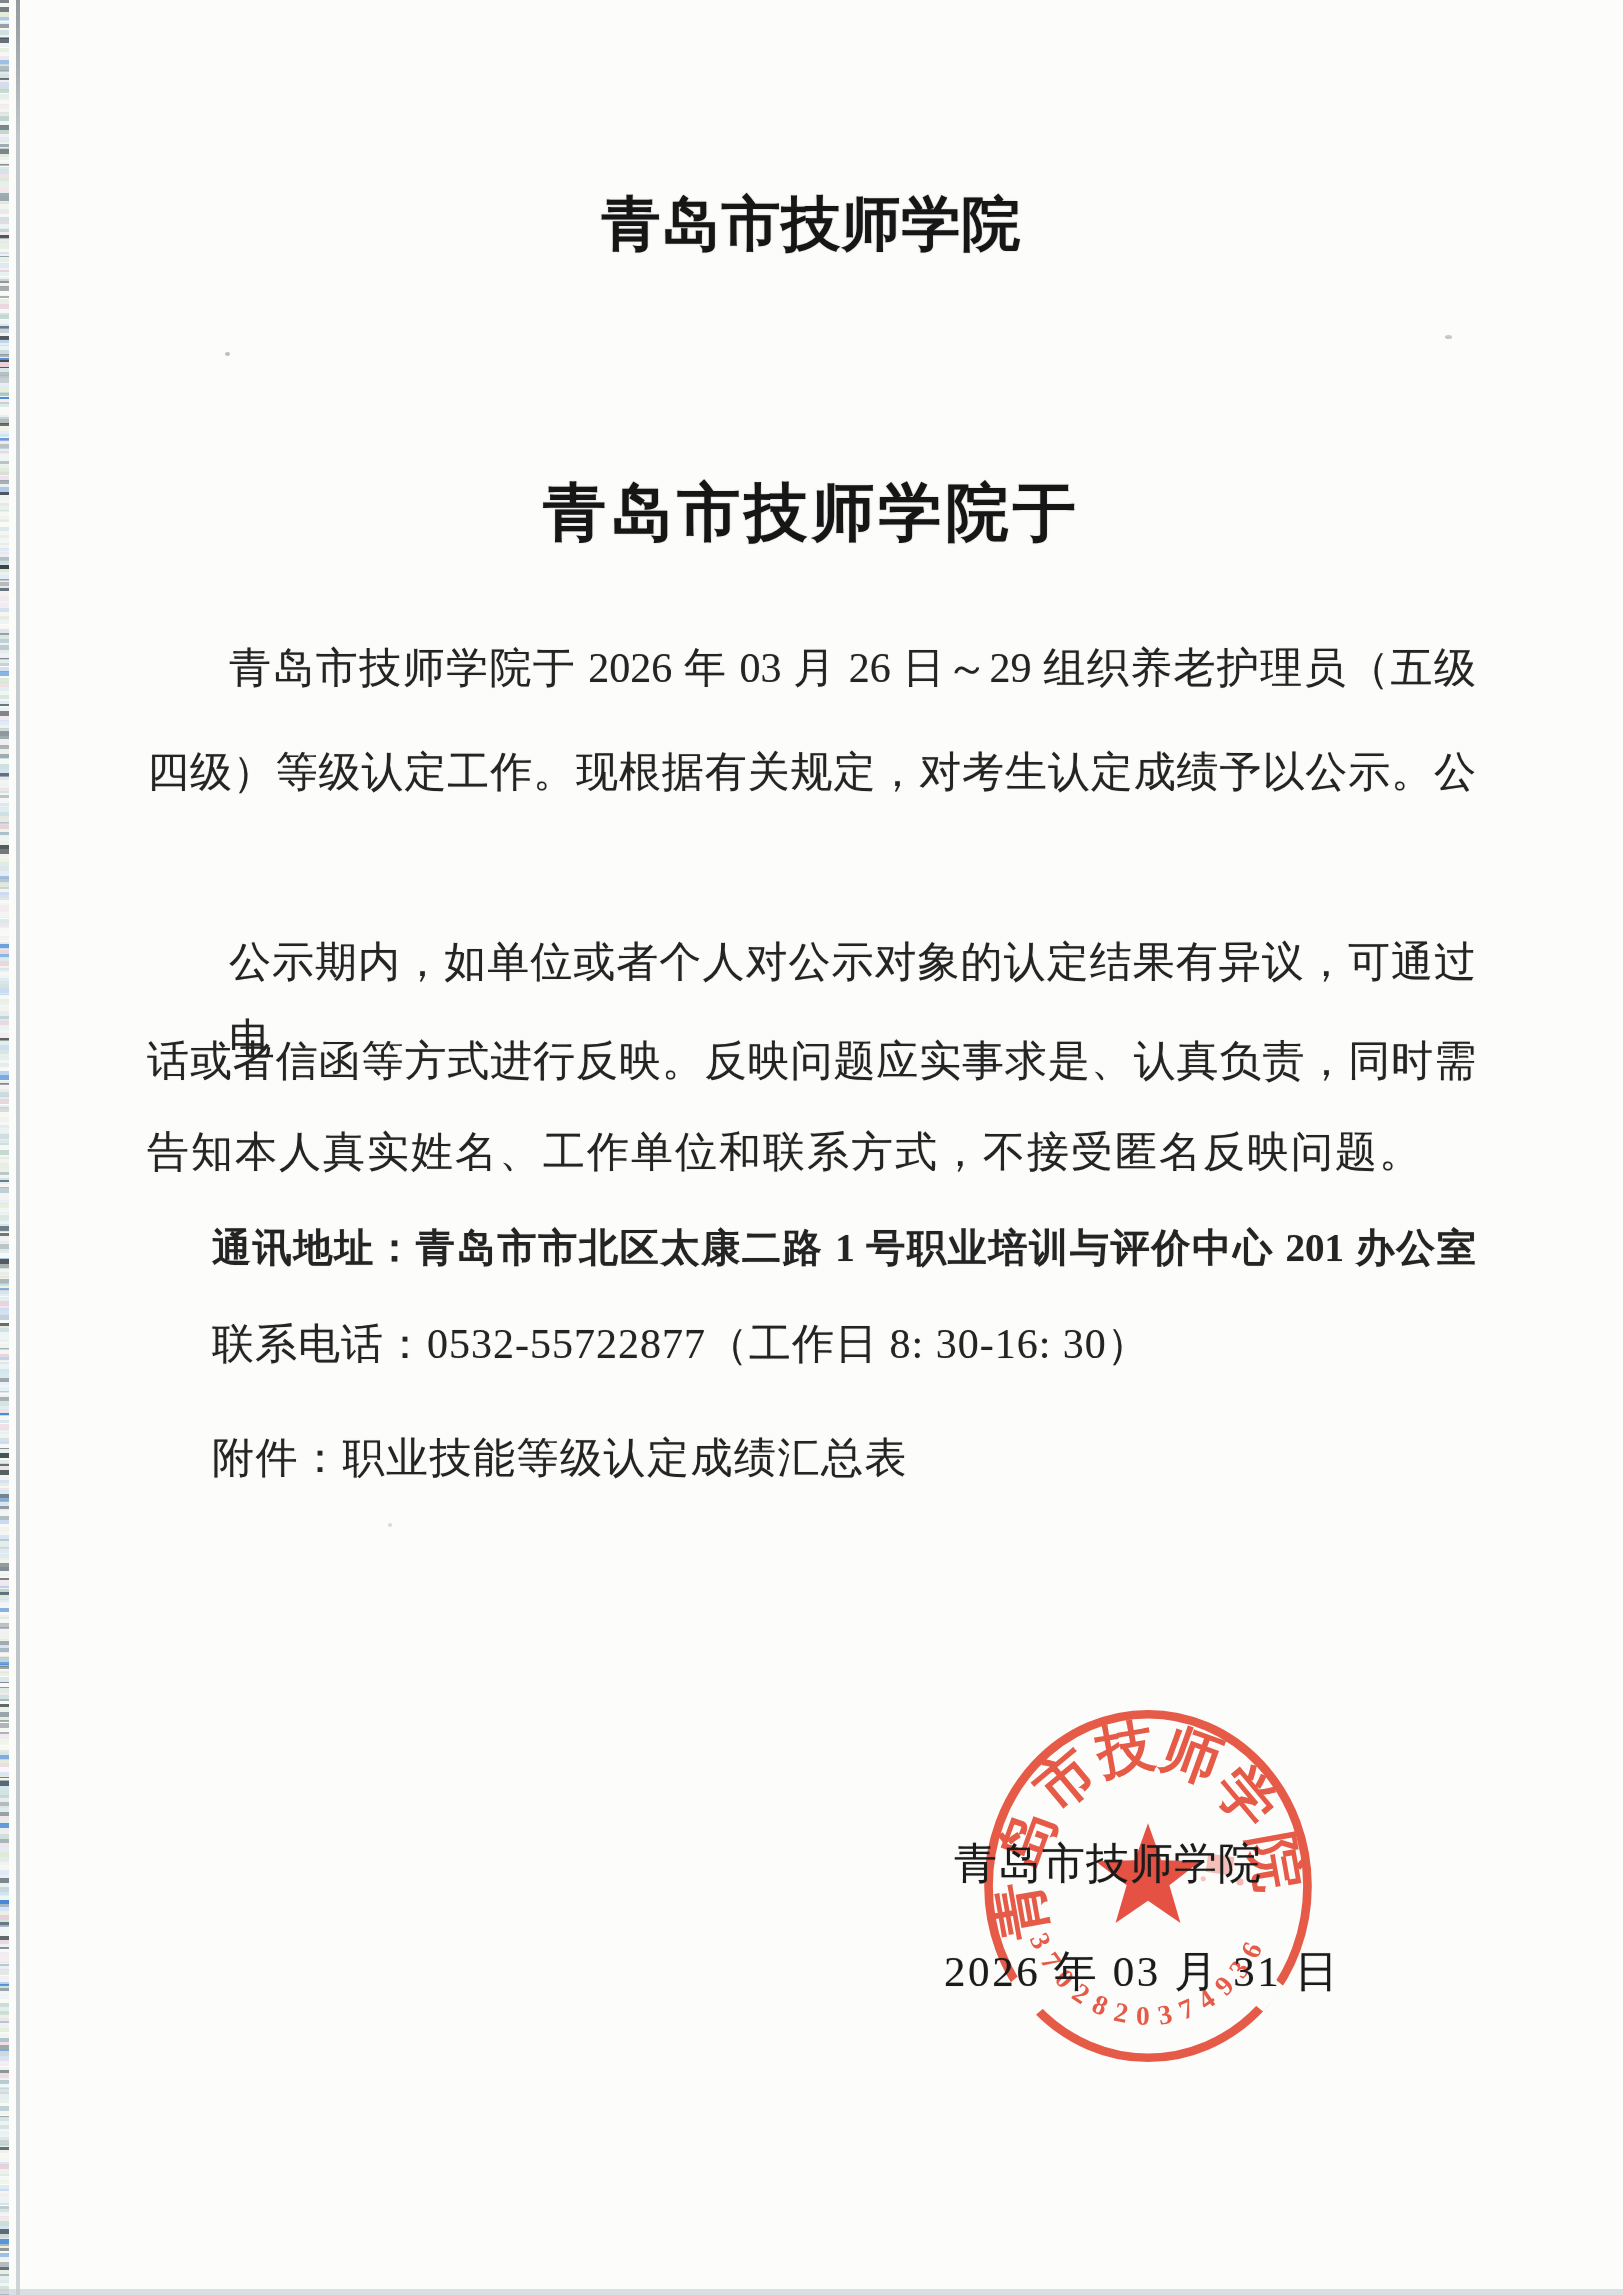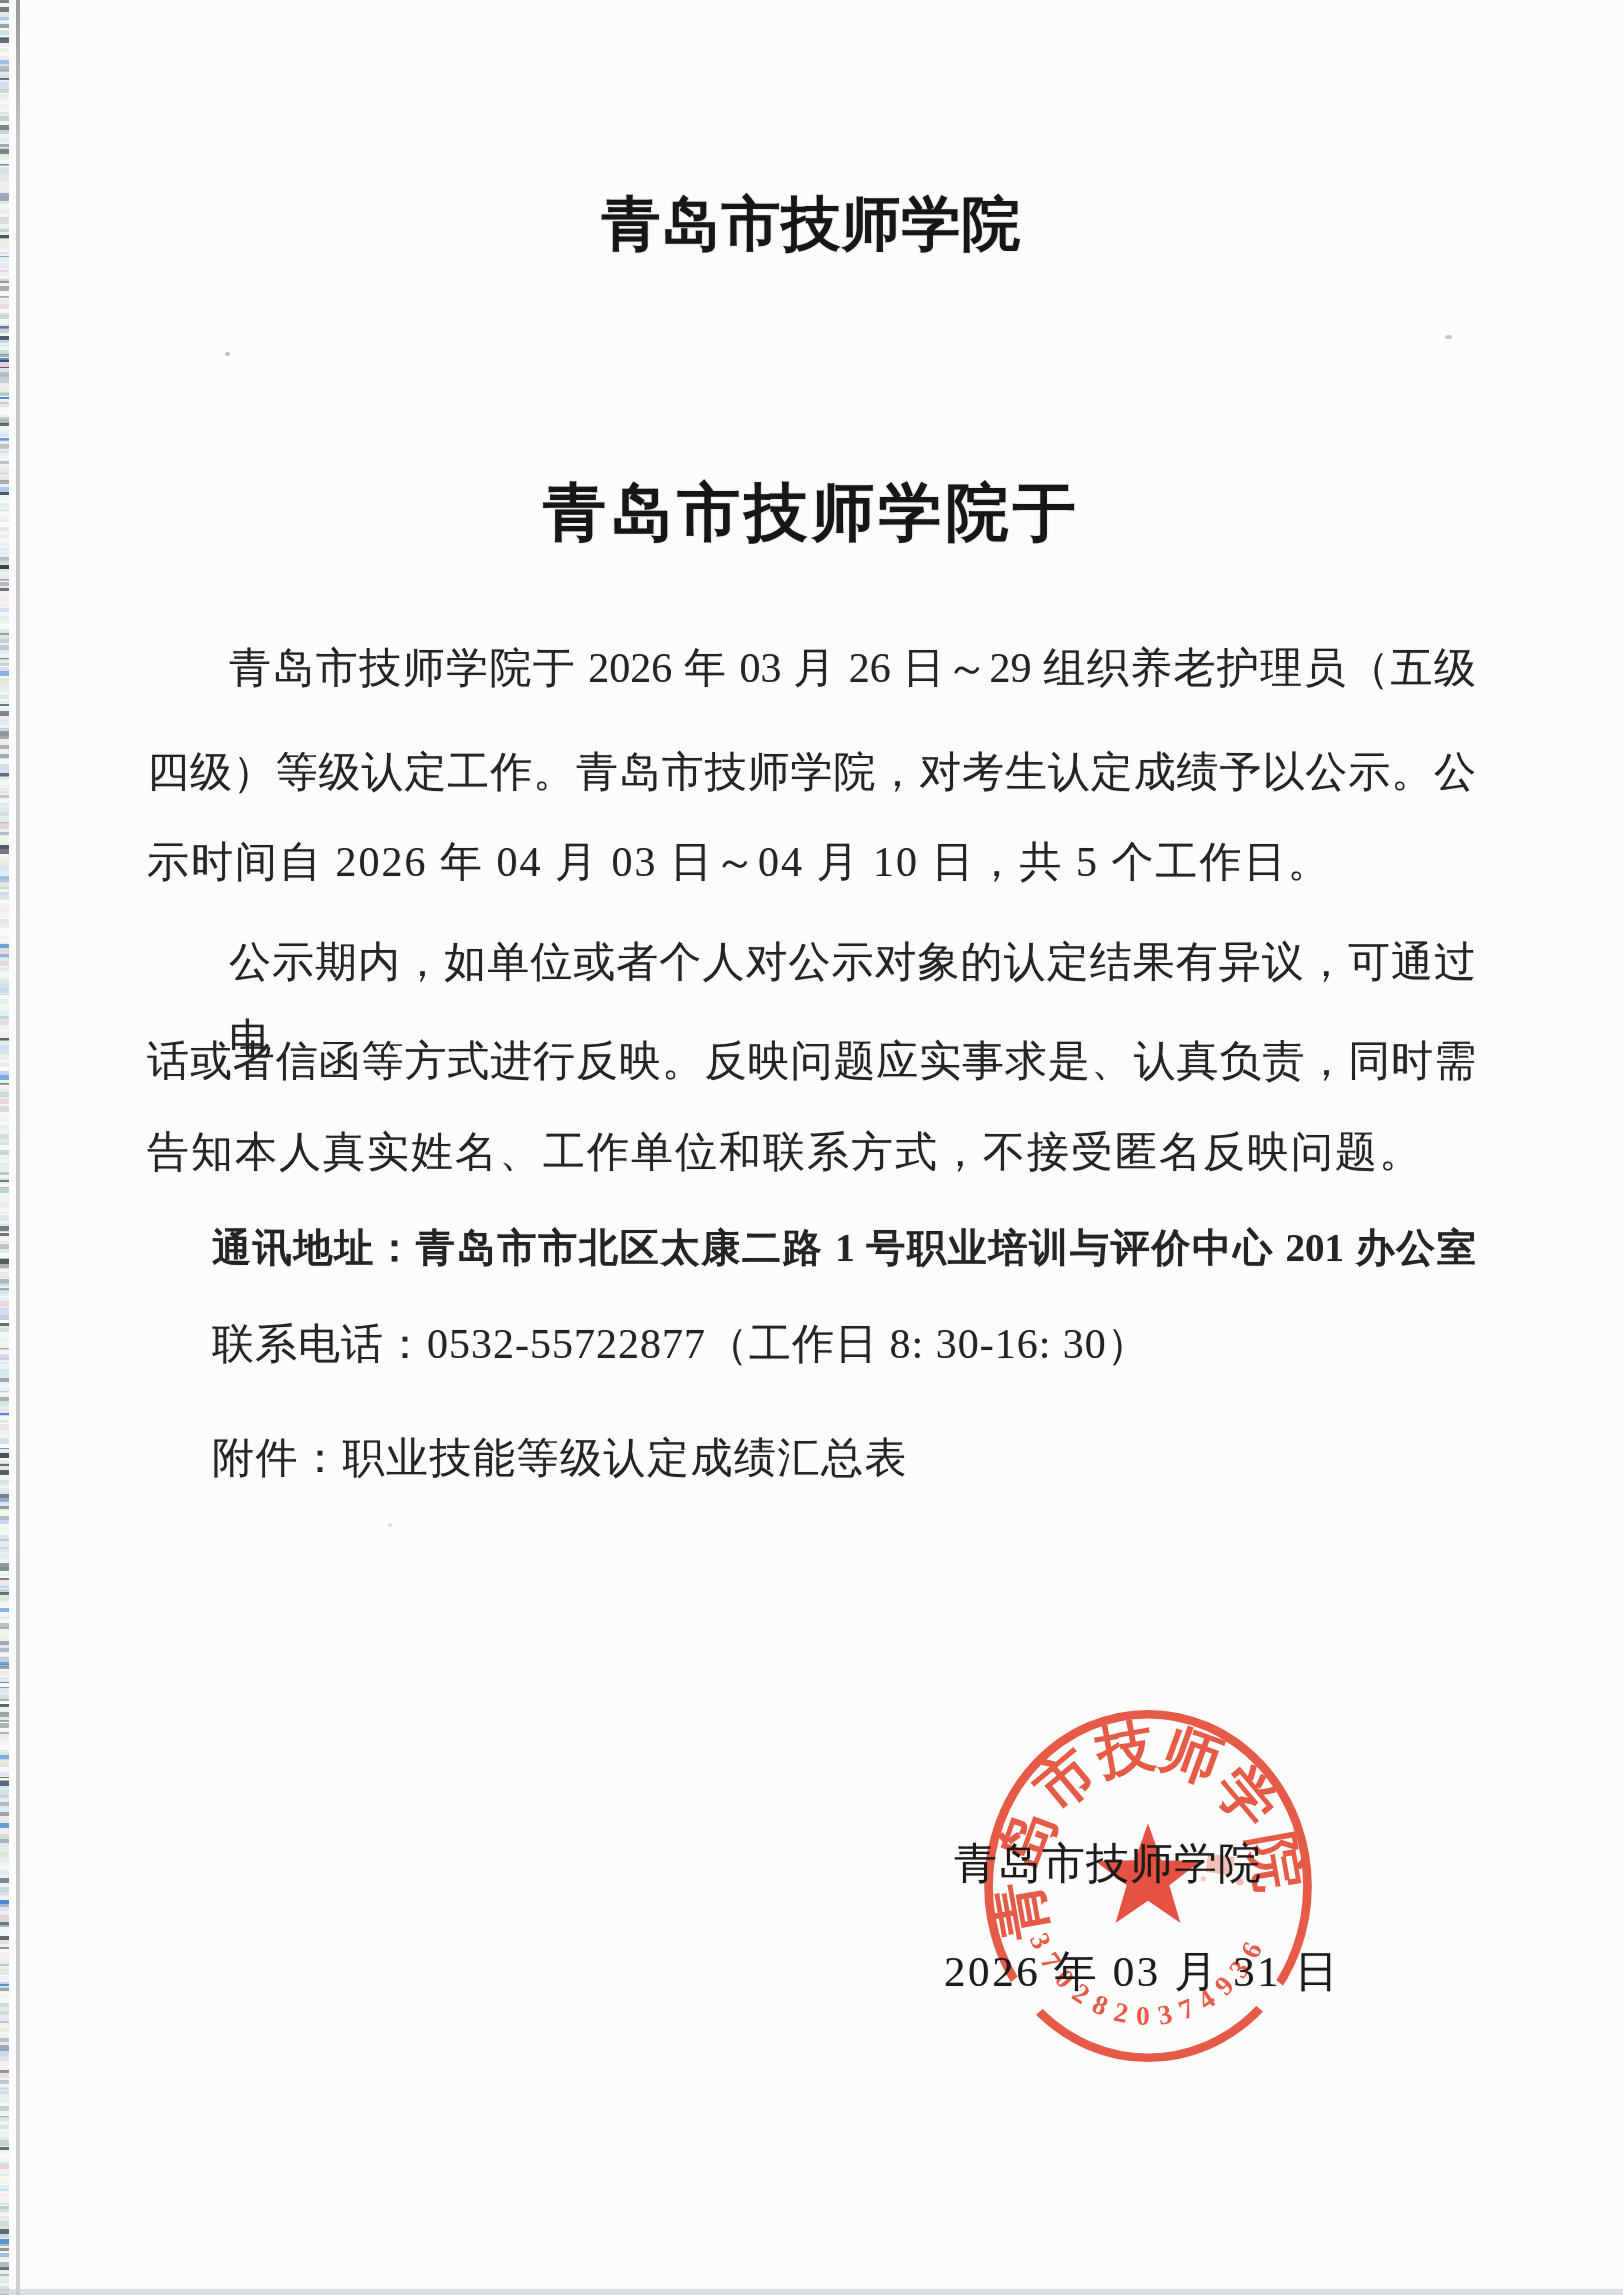--- a/index.html
+++ b/index.html
@@ -812,22 +812,21 @@
   <div class="strip-line"></div>
   <div class="bottom-band"></div>
   <div class="speck s1"></div>
   <div class="speck s2"></div>
   <div class="speck s3"></div>
 
   <div class="title t1">青岛市技师学院</div>
   <div class="title t3">青岛市技师学院于</div>
 
   <div class="bline l1 ind j">青岛市技师学院于 2026 年 03 月 26 日～29 组织养老护理员（五级</div>
-  <div class="bline l2 j">四级）等级认定工作。青岛市技师学院，对考生认定成绩予以公示。公</div>
-  <div class="bline l3 plain">示时间自 2026 年 04 月 03 日～04 月 10 日，共 5 个工作日。</div>
+  <div class="bline l2 j">四级）等级认定工作。现根据有关规定，对考生认定成绩予以公示。公</div>
   <div class="bline l4 ind j">公示期内，如单位或者个人对公示对象的认定结果有异议，可通过电</div>
   <div class="bline l5 j">话或者信函等方式进行反映。反映问题应实事求是、认真负责，同时需</div>
   <div class="bline l6 plain">告知本人真实姓名、工作单位和联系方式，不接受匿名反映问题。</div>
   <div class="bline l7 ind2 j small">通讯地址：青岛市市北区太康二路 1 号职业培训与评价中心 201 办公室</div>
   <div class="bline l8 ind2">联系电话：0532-55722877（工作日 8: 30-16: 30）</div>
   <div class="bline l9 ind2">附件：职业技能等级认定成绩汇总表</div>
 
   <svg class="seal" width="348" height="368" viewBox="0 0 680 720" font-family="Liberation Serif, DejaVu Serif, serif">
     <g opacity="0.88">
       <ellipse cx="340" cy="360" rx="312" ry="336" fill="none" stroke="#e44430" stroke-width="17"></ellipse>

